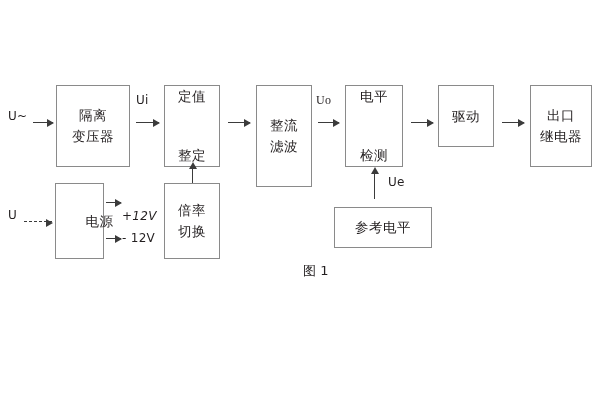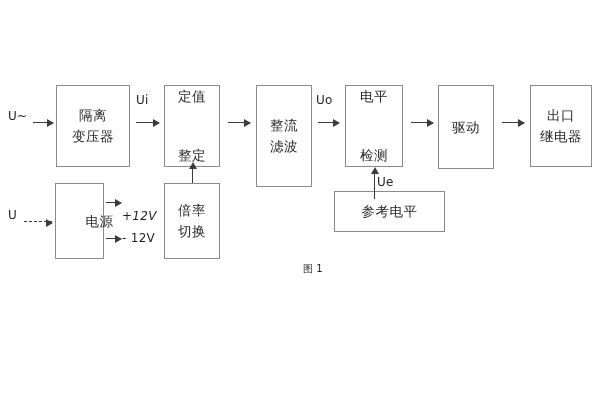--- a/index.html
+++ b/index.html
@@ -41,21 +41,21 @@
   }
   .lbl {
     position: absolute;
     font-size: 12px;
     white-space: nowrap;
     color: #231f20;
     letter-spacing: 0.3px;
   }
   .caption {
     position: absolute;
-    font-size: 10px;
+    font-size: 13px;
     white-space: nowrap;
     color: #231f20;
   }
   
   .harrow {
     position: absolute;
     height: 1px;
     background: #3b3b3b;
   }
   .harrow::after {
@@ -114,31 +114,31 @@
     <span class="ln">整定</span>
   </div>
 
   <div class="harrow" style="left:228px; top:122px; width:22px;"></div>
 
   <div class="blk" style="left:256px; top:85px; width:56px; height:102px;">
     <span class="ln">整流</span>
     <span class="ln">滤波</span>
   </div>
 
-  <div class="lbl" style="left:316px; top:93px;">Uo</div>
+  <div class="lbl" style="left:316px; top:93px;font-family:Liberation Serif, serif;">Uo</div>
   <div class="harrow" style="left:318px; top:122px; width:21px;"></div>
 
   <div class="blk" style="left:345px; top:85px; width:58px; height:82px;justify-content:space-between;">
     <span class="ln">电平</span>
     <span class="ln">检测</span>
   </div>
 
   <div class="harrow" style="left:411px; top:122px; width:22px;"></div>
 
-  <div class="blk" style="left:438px; top:85px; width:56px; height:84px;">
+  <div class="blk" style="left:438px; top:85px; width:56px; height:62px;">
     <span class="ln">驱动</span>
   </div>
 
   <div class="harrow" style="left:502px; top:122px; width:22px;"></div>
 
   <div class="blk" style="left:530px; top:85px; width:62px; height:82px;">
     <span class="ln">出口</span>
     <span class="ln">继电器</span>
   </div>
 
@@ -155,22 +155,22 @@
   <div class="harrow" style="left:106px; top:238px; width:15px;"></div>
   <div class="lbl" style="left:122px; top:231px;text-align:right;">- 12V</div>
 
   <div class="blk" style="left:164px; top:183px; width:56px; height:76px;">
     <span class="ln">倍率</span>
     <span class="ln">切换</span>
   </div>
 
   <div class="varrow" style="left:192px; top:168px; height:15px;"></div>
 
-  <div class="blk" style="left:334px; top:191px; width:111px; height:41px;">
+  <div class="blk" style="left:334px; top:207px; width:98px; height:41px;">
     <span class="ln">参考电平</span>
   </div>
 
   <div class="varrow" style="left:374px; top:173px; height:26px;"></div>
-  <div class="lbl" style="left:377px; top:175px;">Ue</div>
+  <div class="lbl" style="left:388px; top:175px;">Ue</div>
 
   <div class="caption" style="left:303px; top:262px;">图 1</div>
 
 </div>
 
 </body></html>

